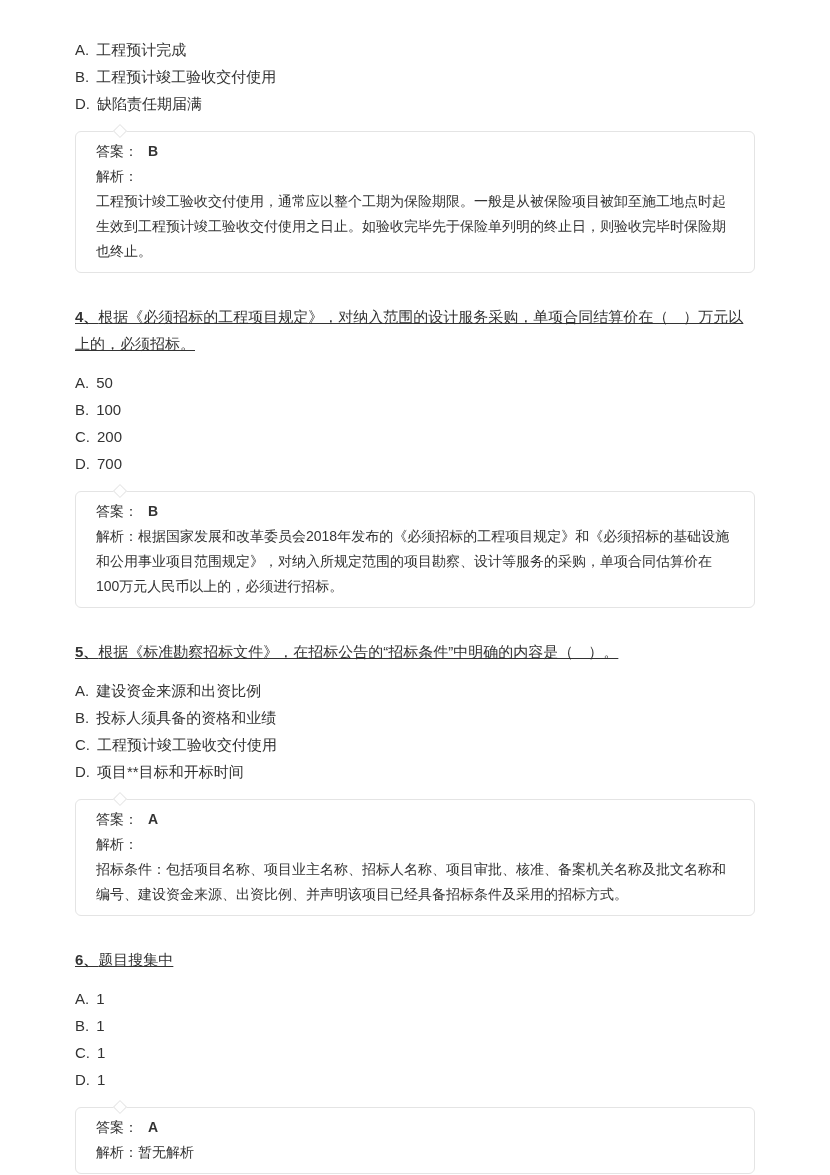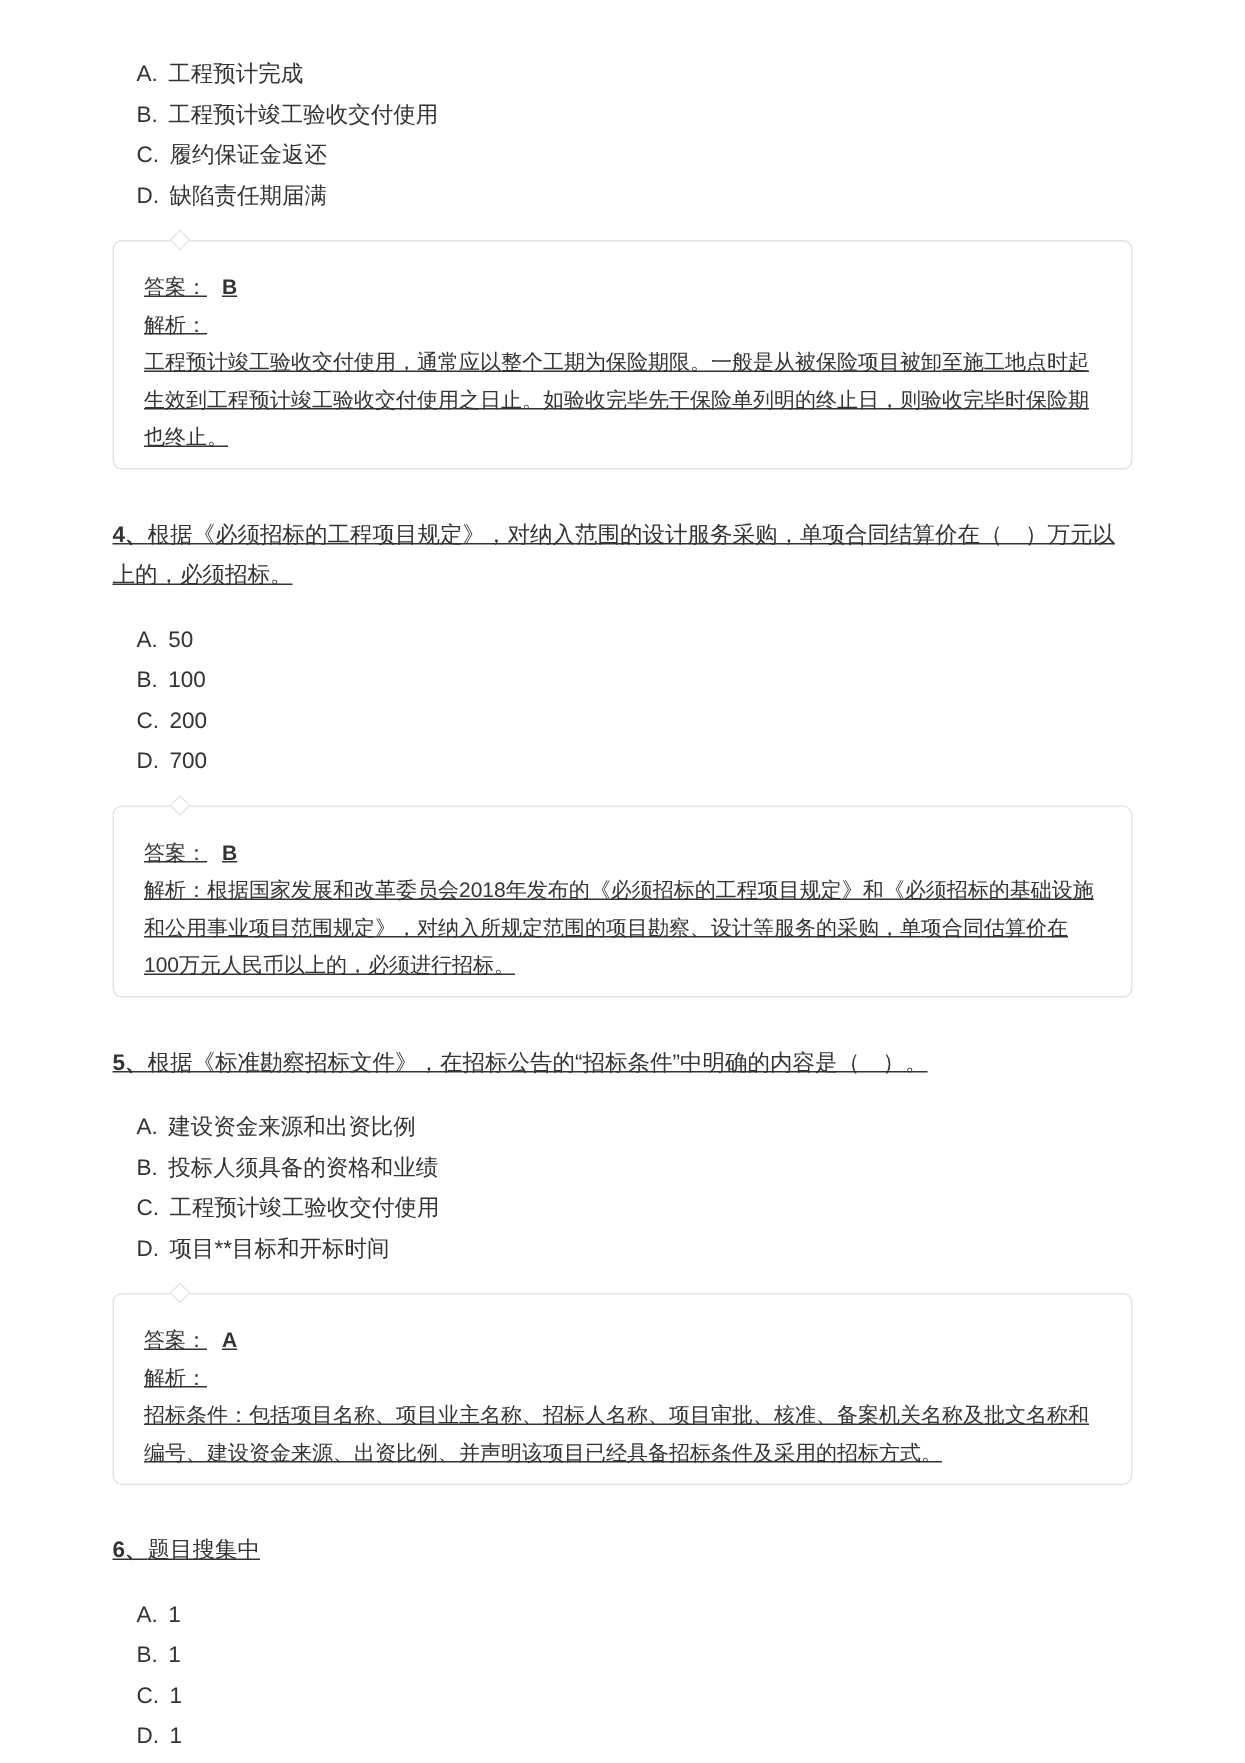--- a/index.html
+++ b/index.html
@@ -11,21 +11,21 @@
     color: #333333;
     font-family: "Liberation Sans", sans-serif;
     overflow: hidden;
   }
   .page {
     padding: 36px 75px 0 75px;
     position: relative;
     height: 100%;
   }
   
-  .options { margin: 16px; }
+  .options { margin: 0; }
   .option {
     font-size: 15px;
     line-height: 27px;
     color: #333333;
     white-space: nowrap;
   }
   .opt-label { margin-right: 7px; }
   
   .question {
     margin-top: 30px;
@@ -35,26 +35,25 @@
     color: #333333;
     text-decoration: underline;
   }
   .q-num { font-weight: 600; }
   
   .answer-box {
     position: relative;
     margin-top: 14px;
     border: 1px solid #e4e4e4;
     border-radius: 6px;
-    padding: 18px 20px 8px 20px;
+    padding: 7px 20px 8px 20px;
     font-size: 14px;
     line-height: 25px;
     color: #333333;
     background: #ffffff;
-    text-decoration: underline;
   }
   .answer-box p { margin: 0; }
   .diamond {
     position: absolute;
     top: -6px;
     left: 39px;
     width: 10px;
     height: 10px;
     background: #ffffff;
     border: 1px solid #e6e6e6;
@@ -66,21 +65,20 @@
   }
 </style>
 </head>
 <body>
 
 <div class="page">
 
   <div class="options" style="margin-top:0">
     <div class="option"><span class="opt-label">A.</span><span class="opt-text">工程预计完成</span></div>
     <div class="option"><span class="opt-label">B.</span><span class="opt-text">工程预计竣工验收交付使用</span></div>
-    <div class="option"><span class="opt-label">C.</span><span class="opt-text">履约保证金返还</span></div>
     <div class="option"><span class="opt-label">D.</span><span class="opt-text">缺陷责任期届满</span></div>
   </div>
 
   <div class="answer-box">
     <span class="diamond"></span>
     <p><span class="ans-label">答案：</span><span class="ans-value">B</span></p>
     <p>解析：</p>
     <p>工程预计竣工验收交付使用，通常应以整个工期为保险期限。一般是从被保险项目被卸至施工地点时起生效到工程预计竣工验收交付使用之日止。如验收完毕先于保险单列明的终止日，则验收完毕时保险期也终止。</p>
   </div>
 

